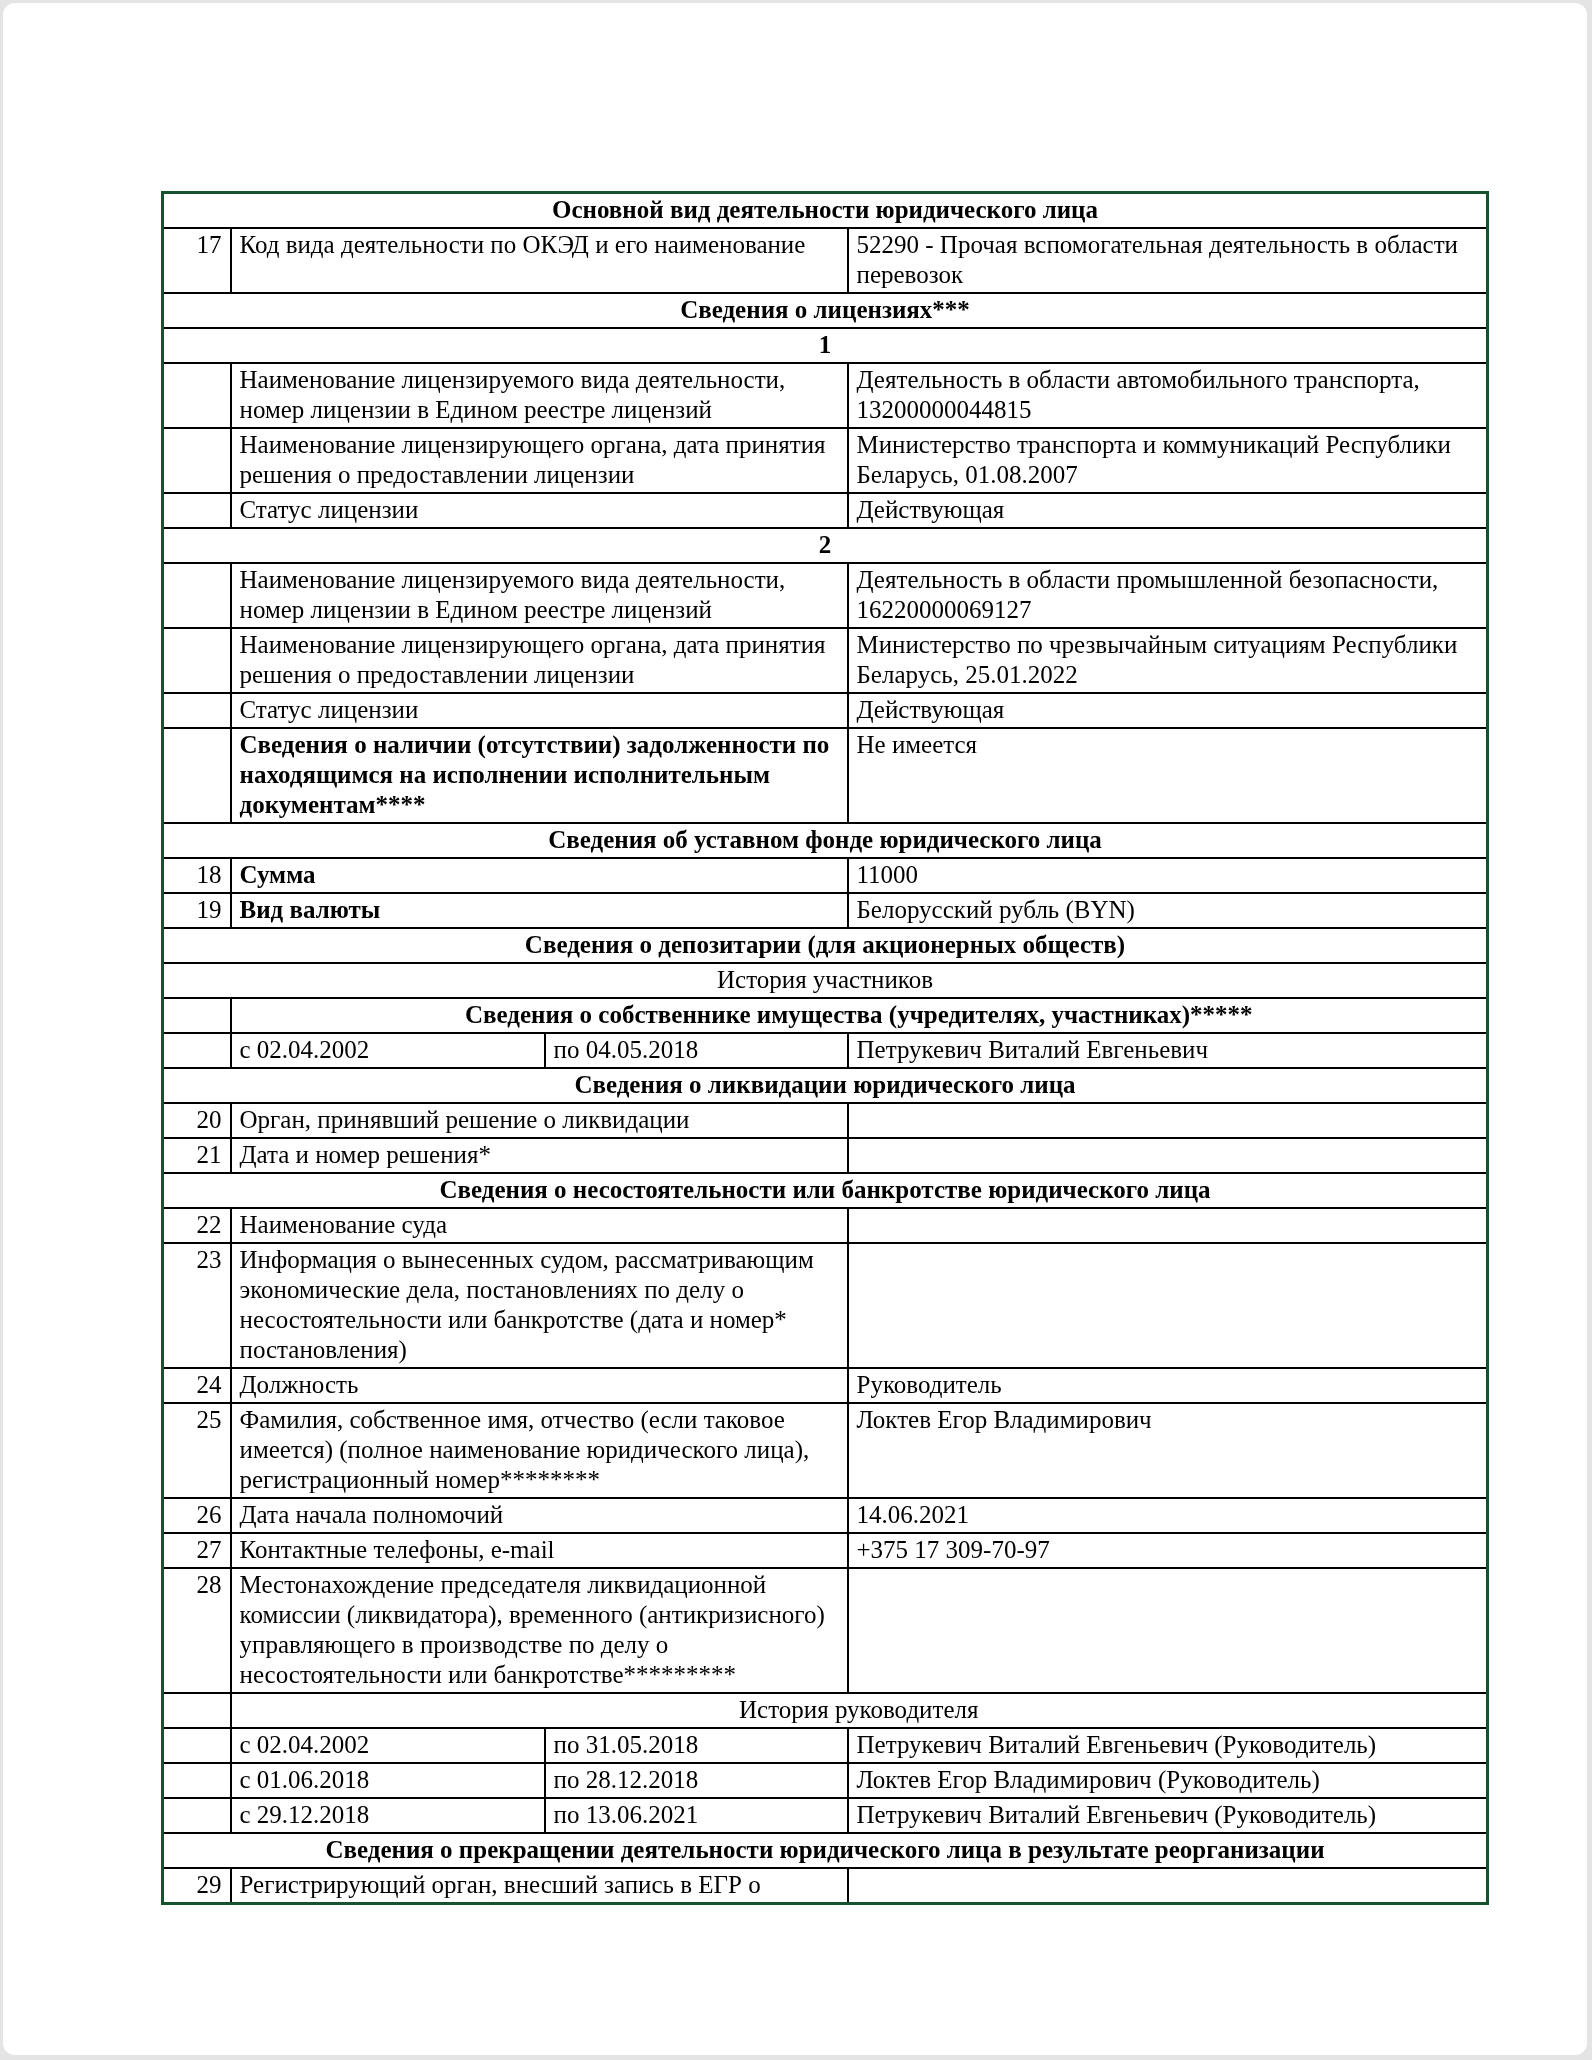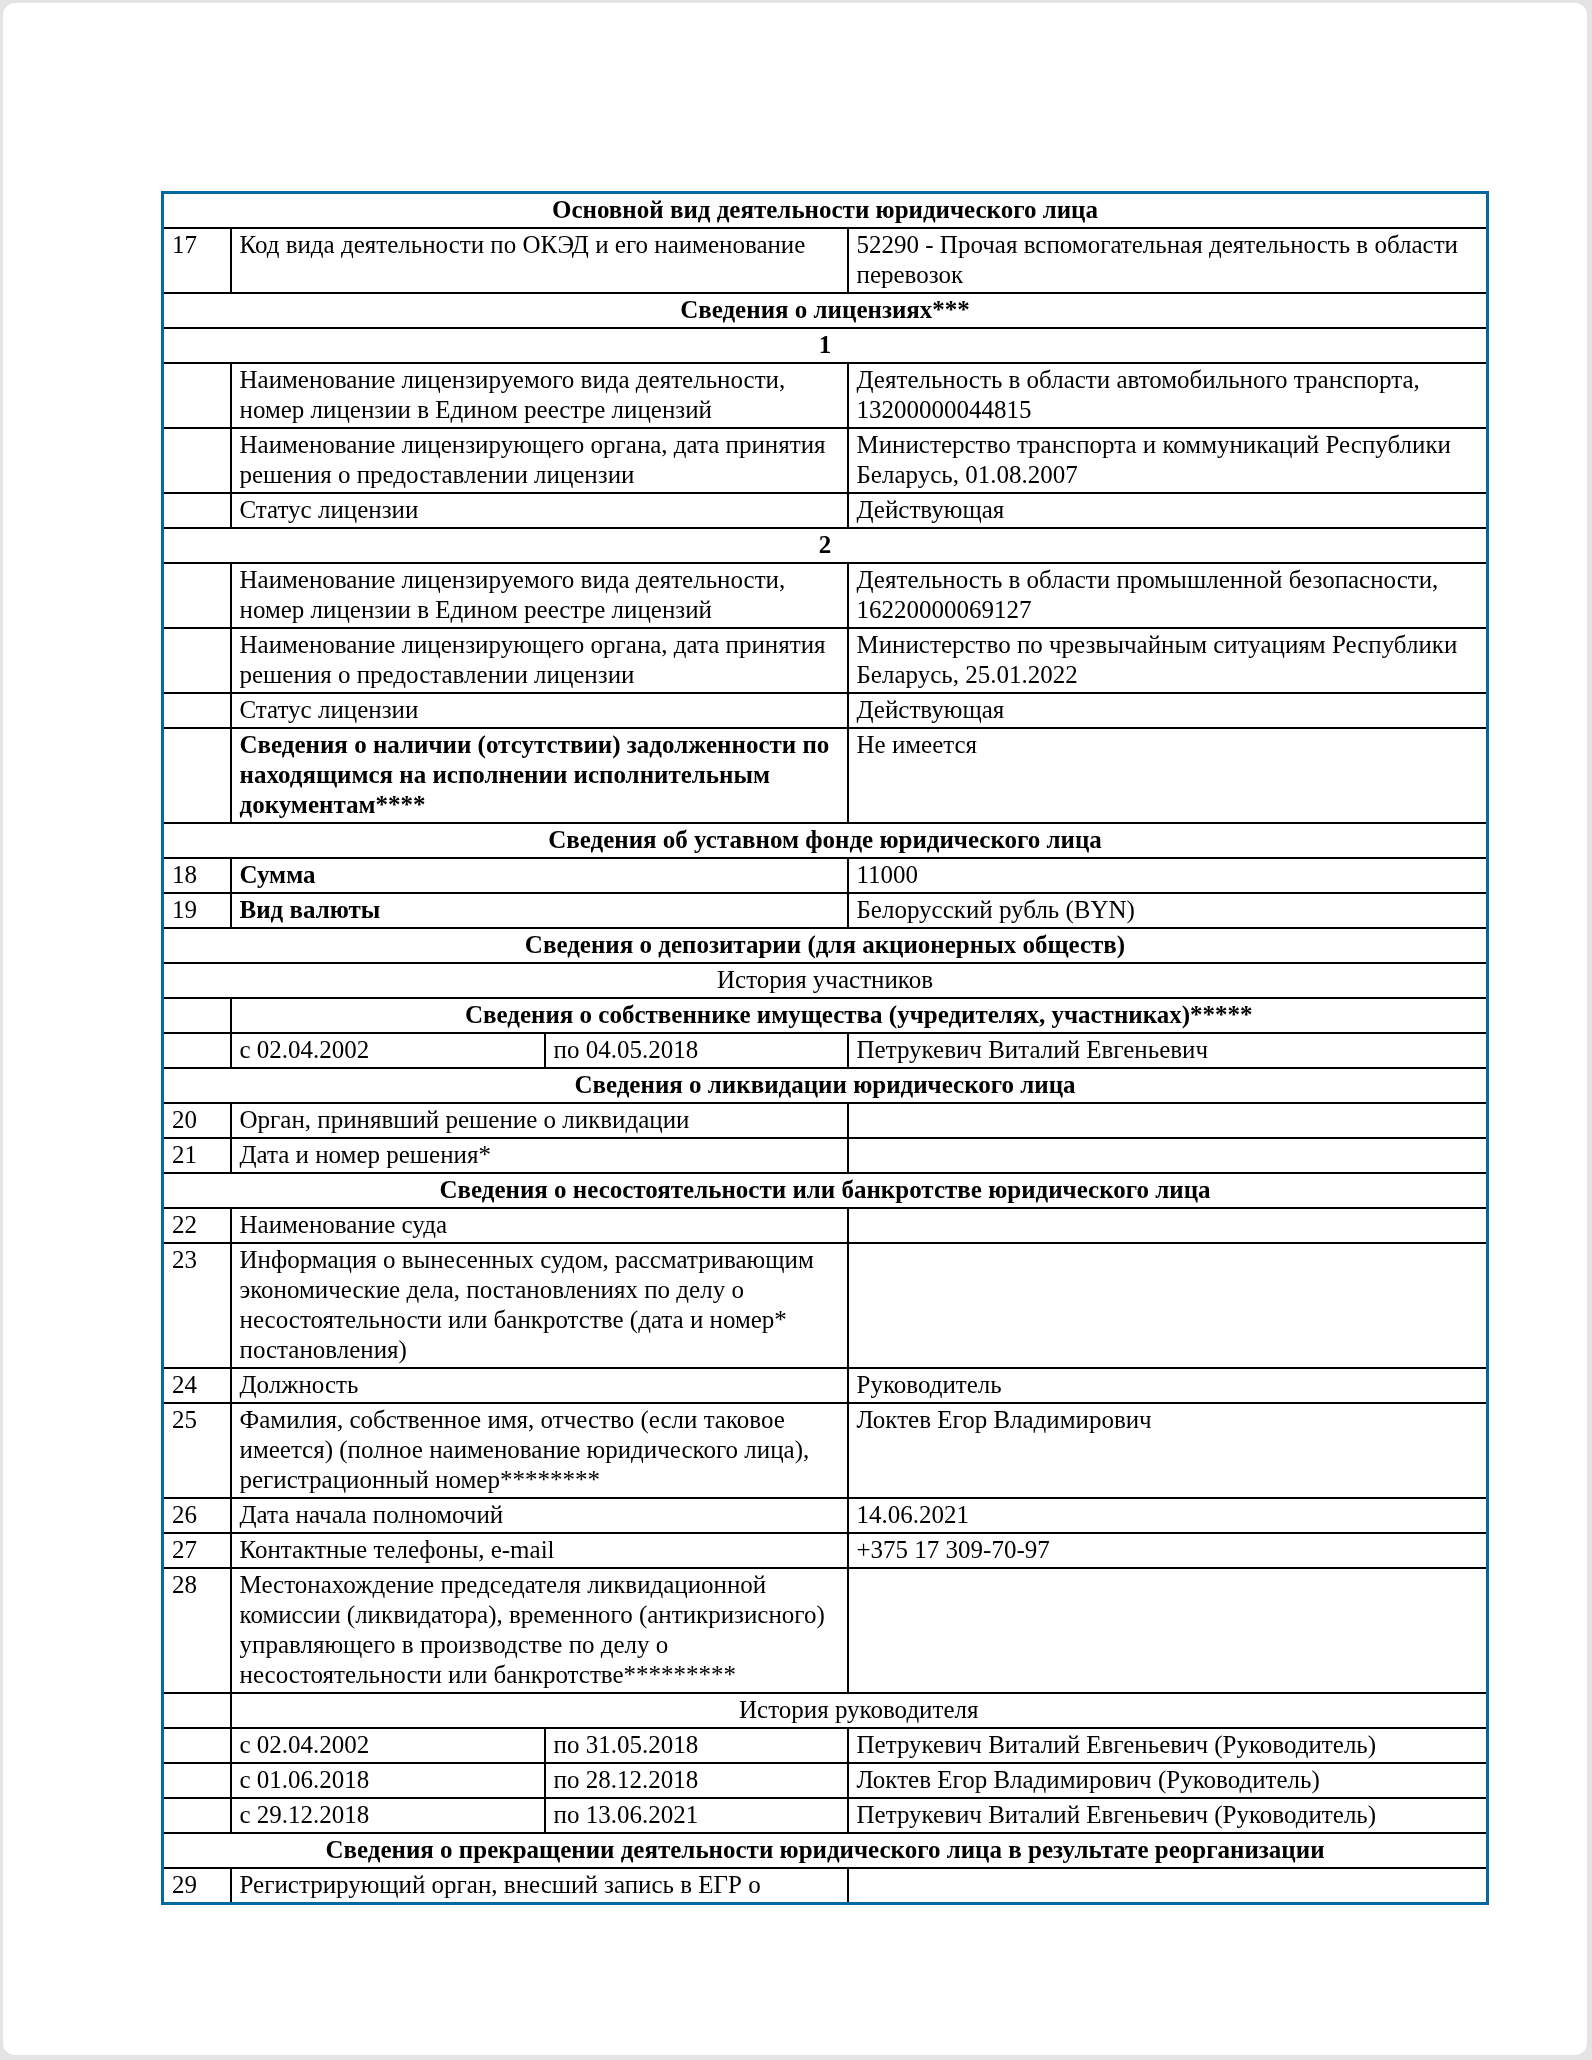--- a/index.html
+++ b/index.html
@@ -30,23 +30,23 @@
     font-size: 25px;
     line-height: 30px;
   }
   table.doc-table td {
     border: 2px solid #000000;
     padding: 1px 8px 2px 8px;
     vertical-align: top;
     overflow: hidden;
     word-wrap: break-word;
   }
-  table.doc-table { border: 3px solid #0369a1; }
+  table.doc-table { border: 3px solid #14532d; }
   td.num {
-    text-align: left;
+    text-align: right;
     padding-left: 2px;
     padding-right: 2px;
   }
   .center { text-align: center; }
   .bold   { font-weight: bold; }
 </style>
 </head>
 <body>
 
 <div class="page">

